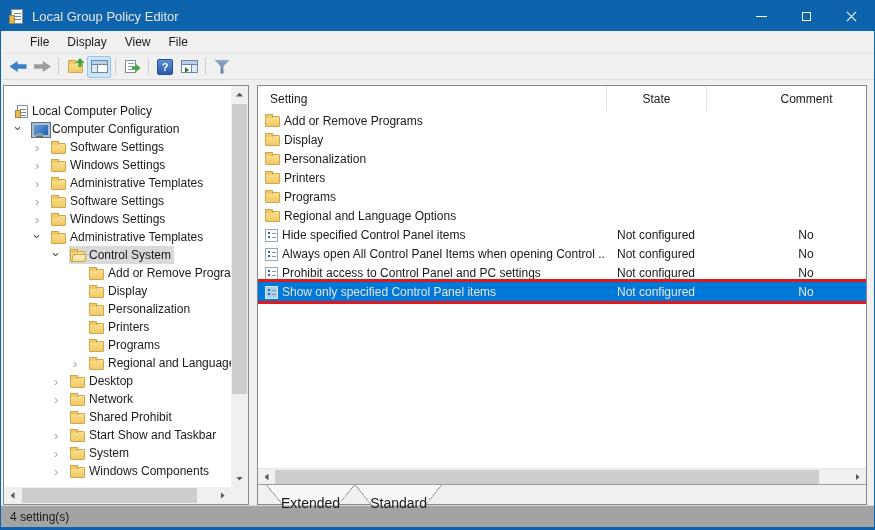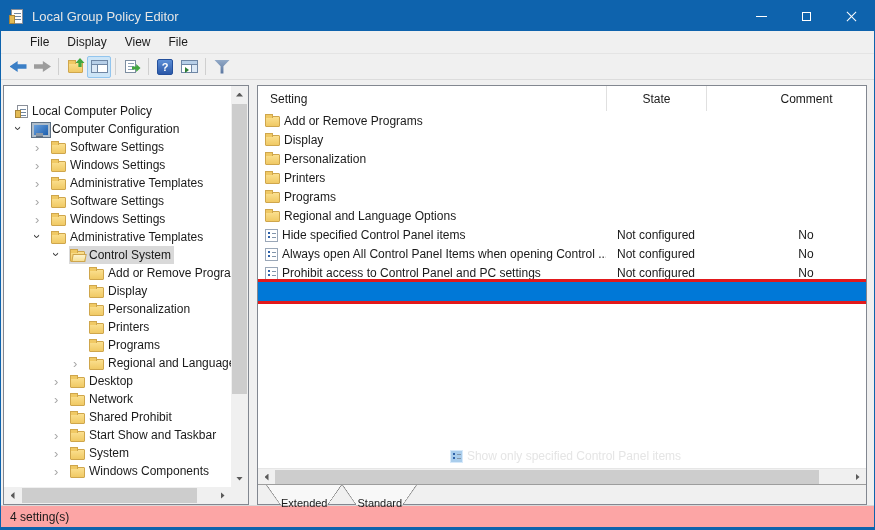--- a/index.html
+++ b/index.html
@@ -123,33 +123,33 @@
   .lv-header { display:flex; height:25px; align-items:center; }
   .lv-h { height:25px; display:flex; align-items:center; }
   .lv-h.setting { flex:0 0 348px; padding-left:12px; }
   .lv-h.state   { flex:0 0 100px; justify-content:center; border-left:1px solid #e0e0e0; }
   .lv-h.comment { flex:0 0 200px; justify-content:center; border-left:1px solid #e0e0e0; }
   .lrow { display:flex; height:19px; align-items:center; }
   .lc { height:19px; display:flex; align-items:center; overflow:hidden; white-space:nowrap; }
   .lc.setting { flex:0 0 348px; padding-left:7px; }
   .lc.state   { flex:0 0 100px; justify-content:center; }
   .lc.comment { flex:0 0 200px; justify-content:center; }
-  .lrow.sel { position:relative; z-index:3; background:#0078d7; color:#e5e5e5; outline:3px solid #e2191c;flex-direction:column; }
+  .lrow.sel { position:relative; z-index:3; background:#0078d7; color:#e5e5e5; outline:3px solid #e2191c; }
 
   .right-pane .hsb { position:absolute; left:0; right:0; bottom:20px; height:16px; border-top:1px solid #e6e6e6; }
 
   
   .tabstrip { position:absolute; left:0; right:0; bottom:0; height:20px; background:#f0f0f0;
               border-top:1px solid #9d9d9d; display:flex; padding-left:8px; }
-  .tab { position:relative; height:19px; padding:18px 15px; font-size:11px; display:flex; align-items:center; z-index:1; }
+  .tab { position:relative; height:19px; padding:18px 15px; font-size:14px; display:flex; align-items:center; z-index:1; }
   .tab::before { content:""; position:absolute; inset:0; z-index:-1; background:#f8f8f8;
         border:1px solid #8a8a8a; border-top:none; transform:perspective(26px) rotateX(-26deg); transform-origin:50% 0; }
 
   
-  .statusbar { height:23px; background:#fca5a5; border-top:1px solid #d9d9d9; display:flex; align-items:center; padding-left:9px; }
+  .statusbar { height:23px; background:#a3a3a3; border-top:1px solid #d9d9d9; display:flex; align-items:center; padding-left:9px; }
 </style>
 </head>
 <body>
 
 <div class="window">
 
   <div class="titlebar">
     <span class="app-icon"></span>
     <span class="title-text">Local Group Policy Editor</span>
     <div class="caption-btns">

